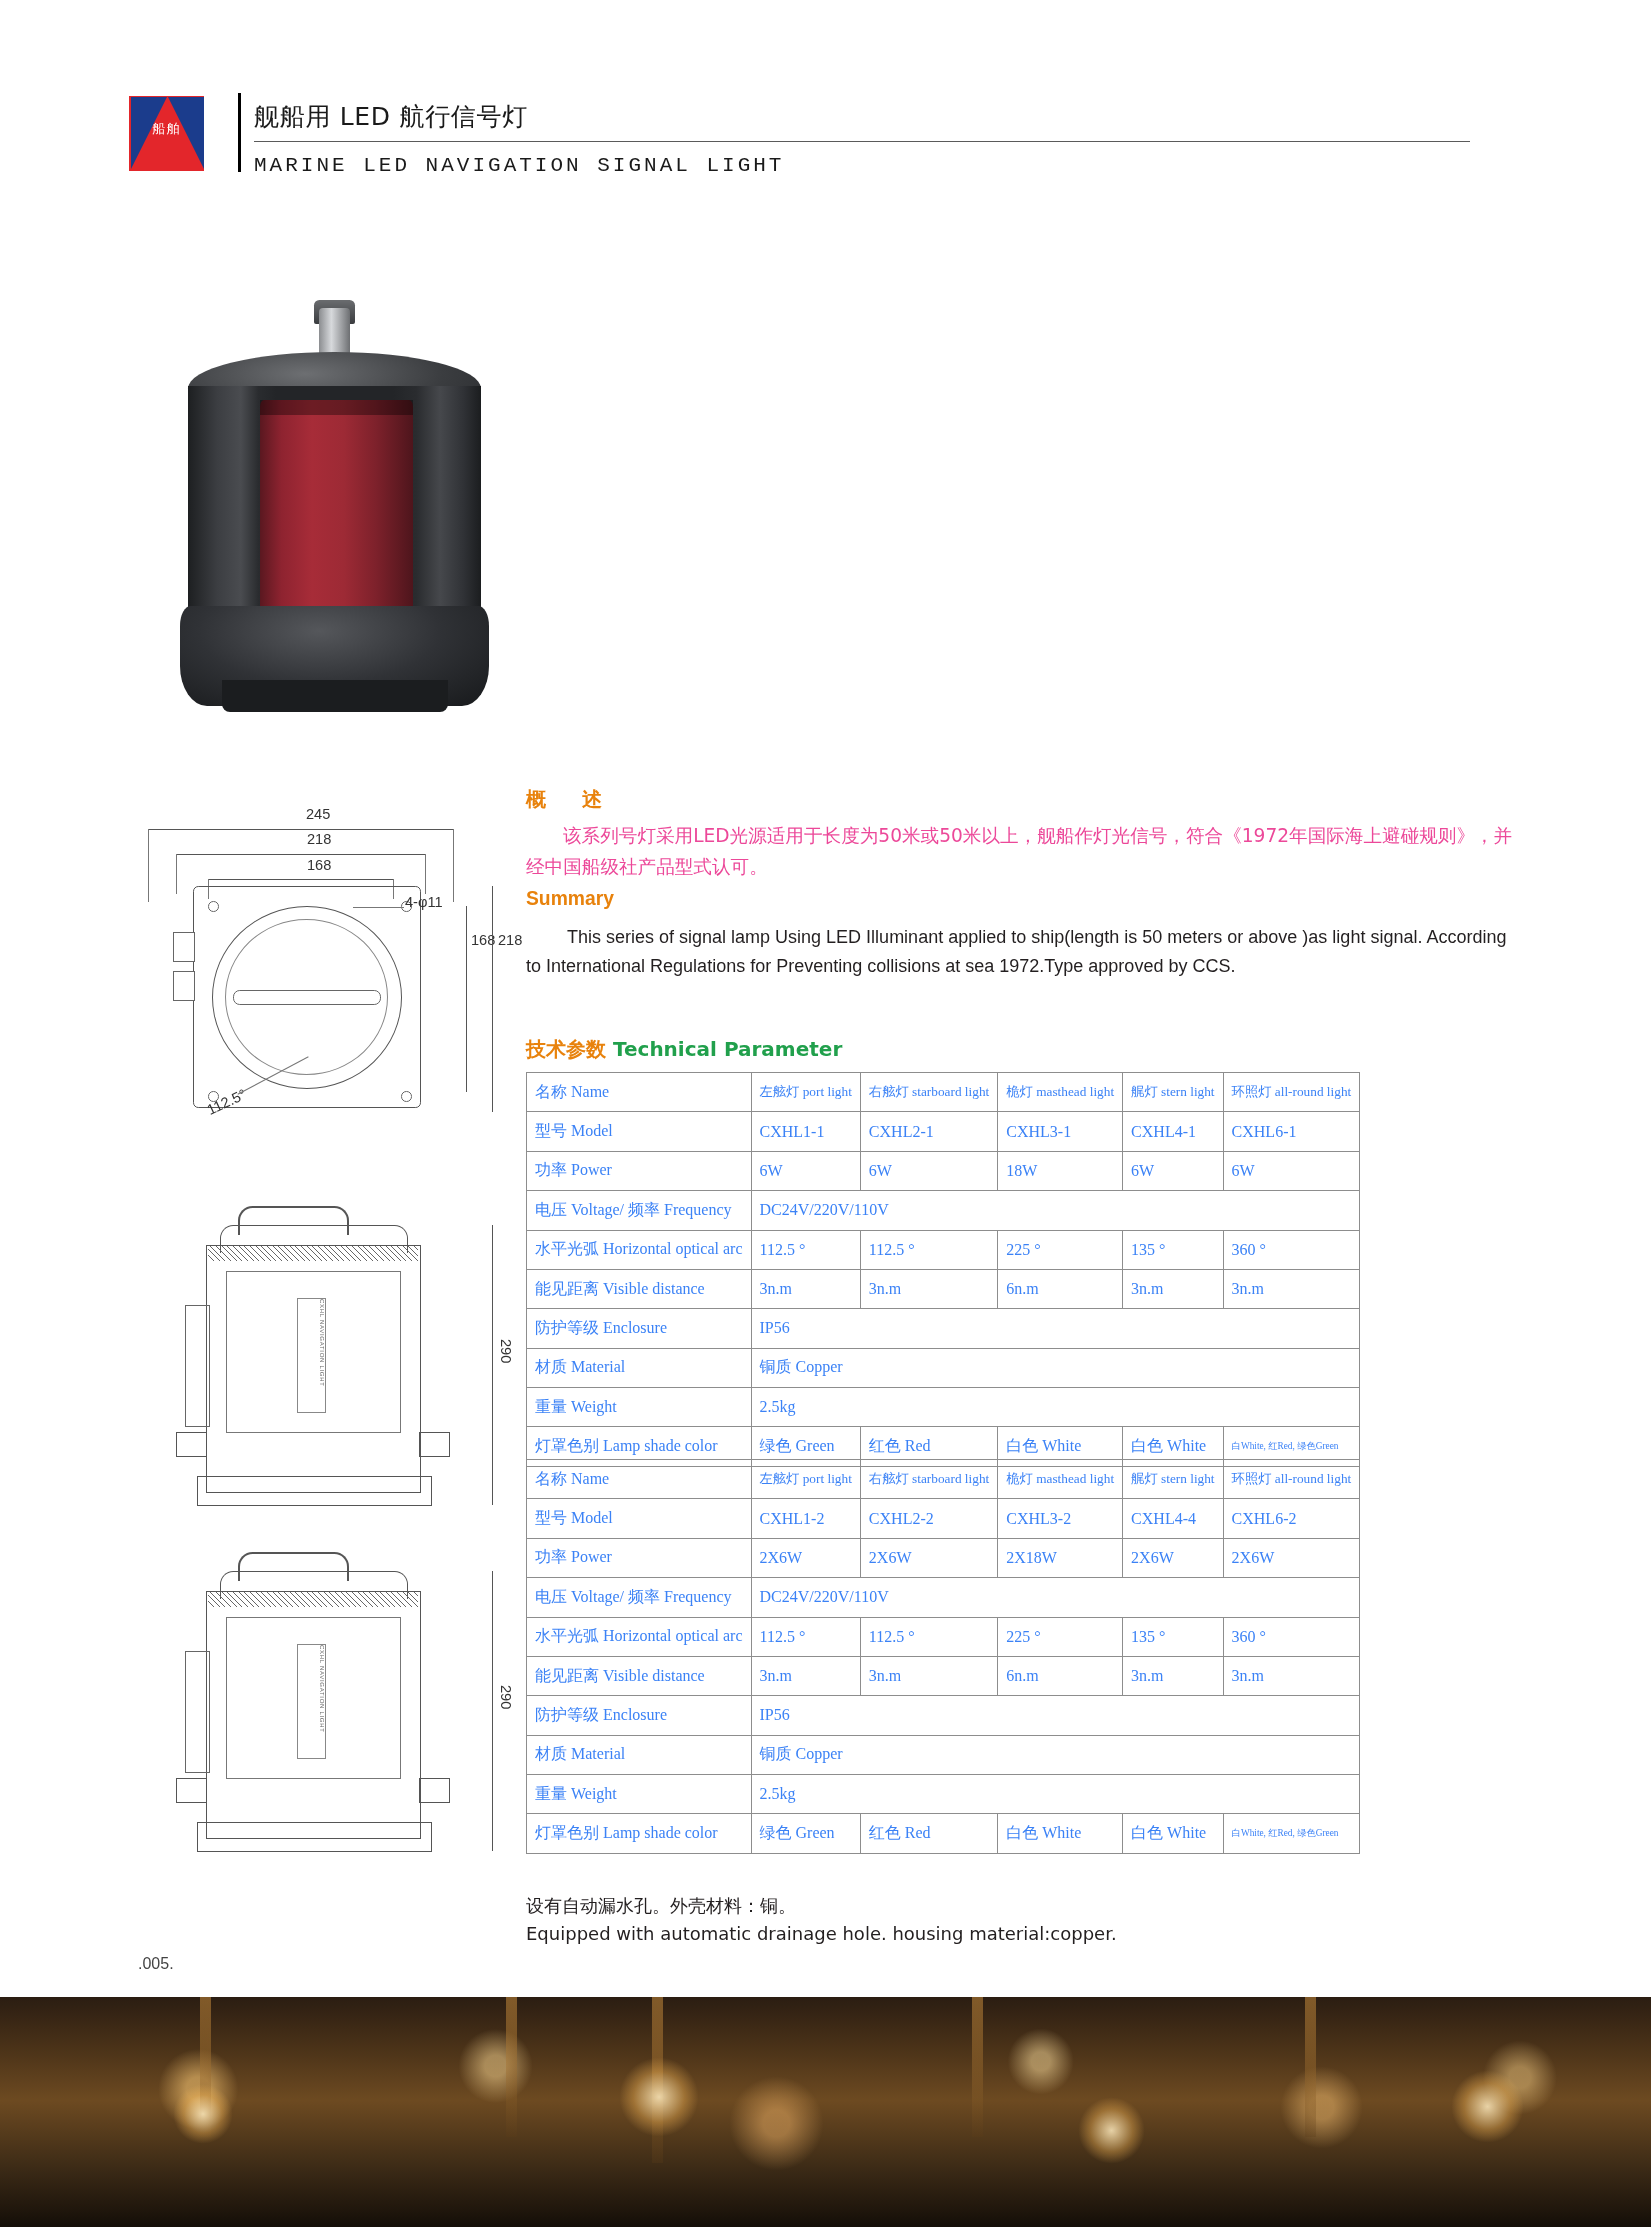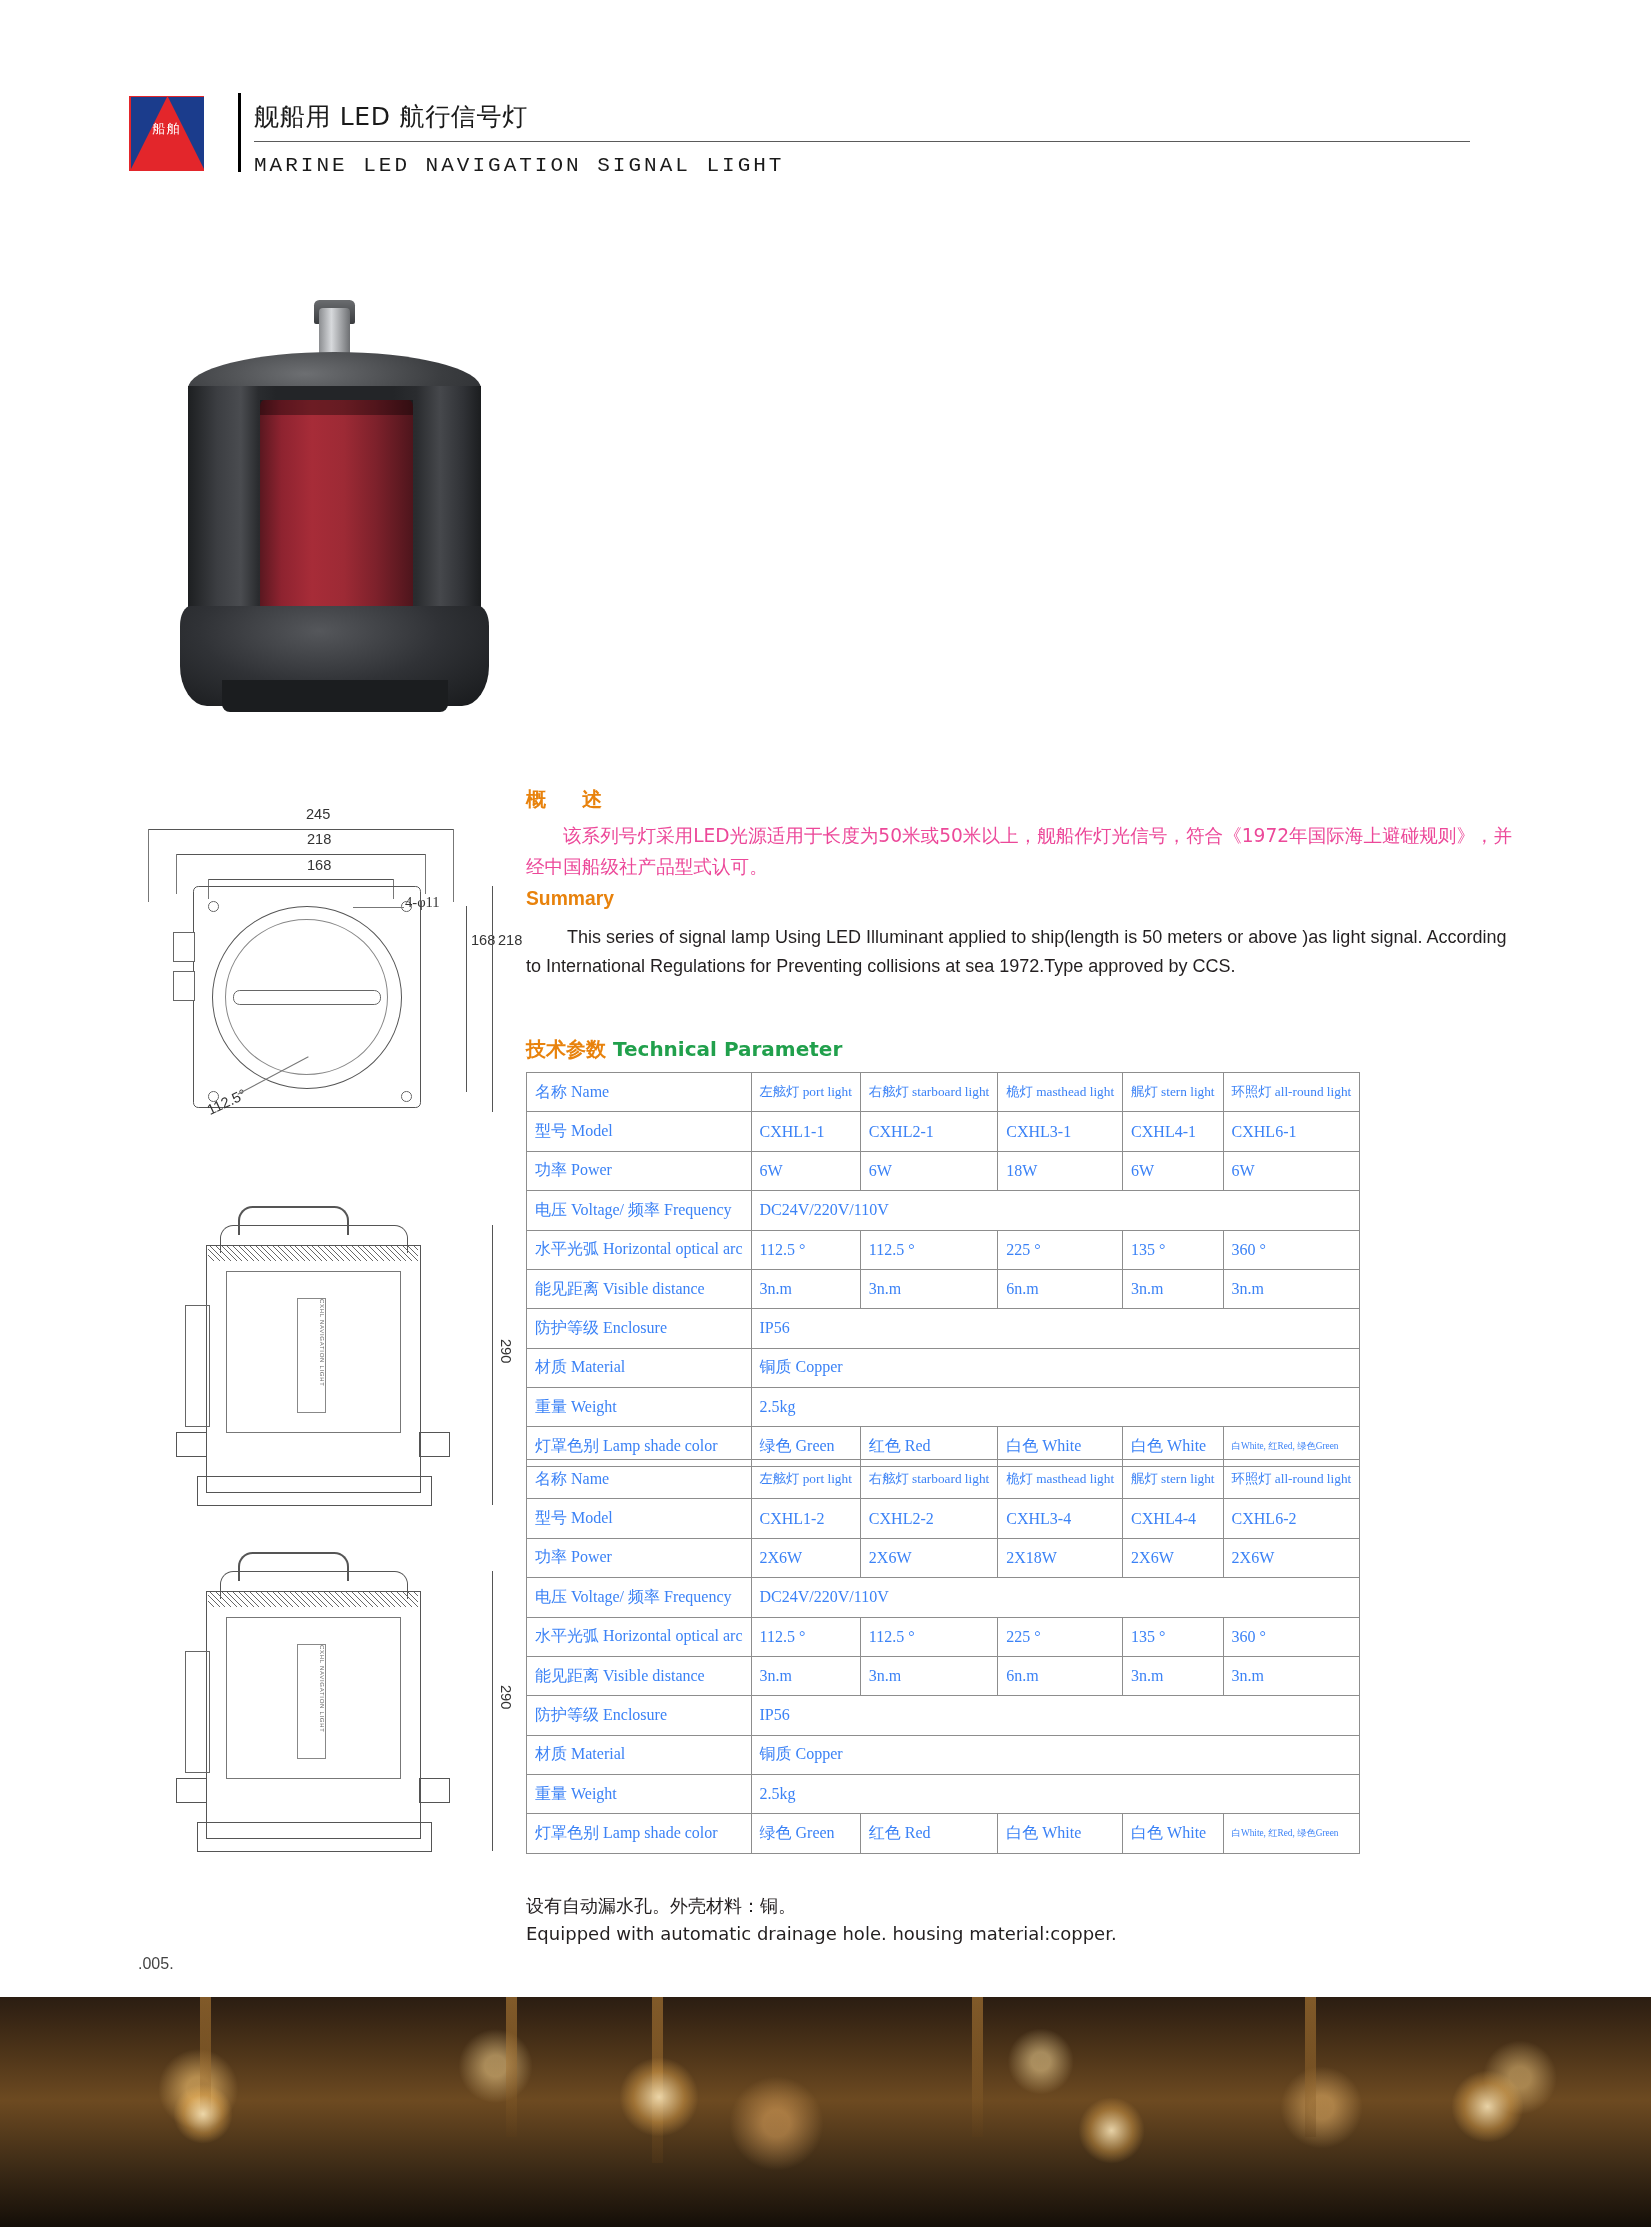--- a/index.html
+++ b/index.html
@@ -442,21 +442,21 @@
   <div class="face-hole" style="left:75px; top:285px;"></div>
   <div class="face-hole" style="left:268px; top:285px;"></div>
   <div class="face-ear" style="left:40px; top:126px;"></div>
   <div class="face-ear" style="left:40px; top:165px;"></div>
 
   <div class="dim-text" style="left:338px; top:126px;">168</div>
   <div class="ln ln-v" style="left:333px; top:100px; height:186px;"></div>
   <div class="dim-text" style="left:365px; top:126px;">218</div>
   <div class="ln ln-v" style="left:359px; top:80px; height:226px;"></div>
 
-  <div class="dim-text" style="left:272px; top:88px;font-family:Liberation Serif, serif;">4-φ11</div>
+  <div class="dim-text" style="left:272px; top:88px;">4-φ11</div>
   <div class="ln ln-h thin" style="left:220px; top:101px; width:51px;"></div>
 
   <div class="dim-text" style="left:73px; top:288px; transform:rotate(-25deg);">112.5°</div>
   <div class="ln ln-h thin" style="left:100px; top:269px; width:80px; transform:rotate(-28deg);"></div>
 </div>
 
 <div class="drawing dwg2">
   <div class="side-handle"></div>
   <div class="side-top"></div>
   <div class="side-outline"></div>
@@ -573,21 +573,21 @@
       <td class="v1 small">左舷灯 port light</td>
       <td class="v2 small">右舷灯 starboard light</td>
       <td class="v3 small">桅灯 masthead light</td>
       <td class="v4 small">艉灯 stern light</td>
       <td class="v5 small">环照灯 all-round light</td>
     </tr>
     <tr>
       <td class="name-col">型号 Model</td>
       <td>CXHL1-2</td>
       <td>CXHL2-2</td>
-      <td>CXHL3-4</td>
+      <td>CXHL3-2</td>
       <td>CXHL4-4</td>
       <td>CXHL6-2</td>
     </tr>
     <tr>
       <td class="name-col">功率 Power</td>
       <td>2X6W</td>
       <td>2X6W</td>
       <td>2X18W</td>
       <td>2X6W</td>
       <td>2X6W</td>

